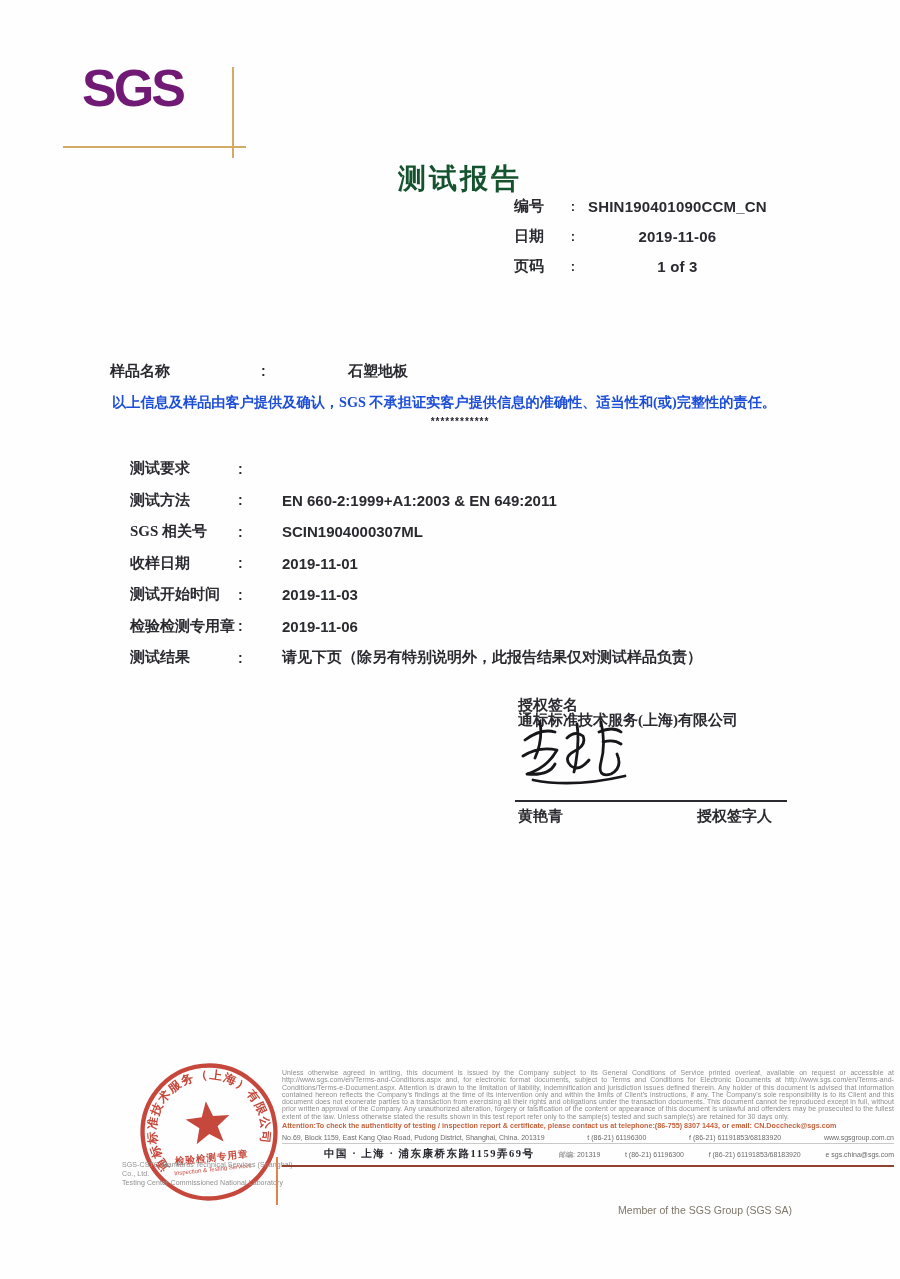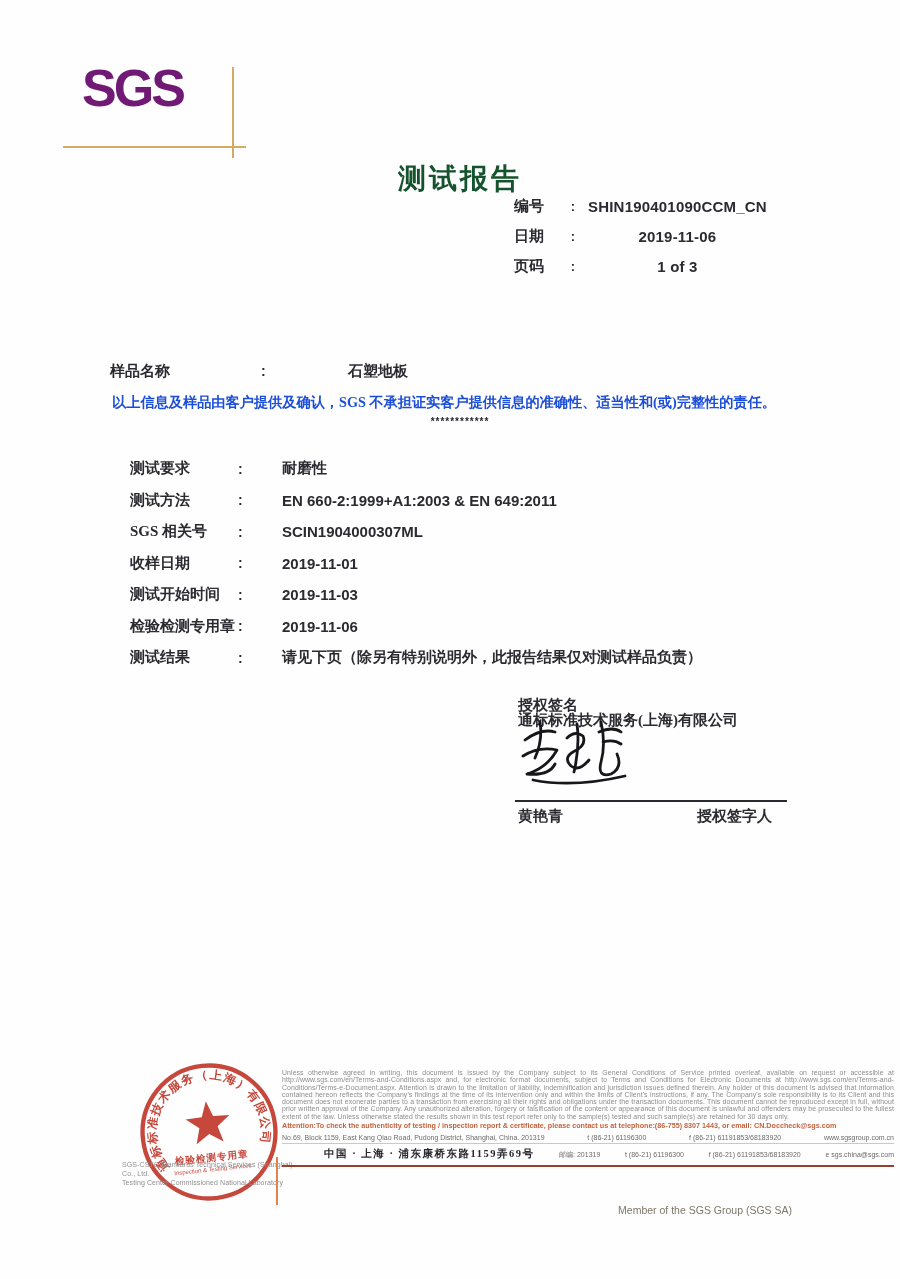--- a/index.html
+++ b/index.html
@@ -113,21 +113,20 @@
     <span class="fvalue cjk">石塑地板</span>
   </div>
 
   <div class="disclaimer">以上信息及样品由客户提供及确认，SGS 不承担证实客户提供信息的准确性、适当性和(或)完整性的责任。</div>
   <div class="stars">************</div>
 
   <div class="tests">
     <div class="frow">
       <span class="flabel">测试要求</span>
       <span class="fcolon">:</span>
-      <span class="fvalue cjk">耐磨性</span>
     </div>
     <div class="frow">
       <span class="flabel">测试方法</span>
       <span class="fcolon">:</span>
       <span class="fvalue">EN 660-2:1999+A1:2003 &amp; EN 649:2011</span>
     </div>
     <div class="frow">
       <span class="flabel">SGS 相关号</span>
       <span class="fcolon">:</span>
       <span class="fvalue">SCIN1904000307ML</span>

